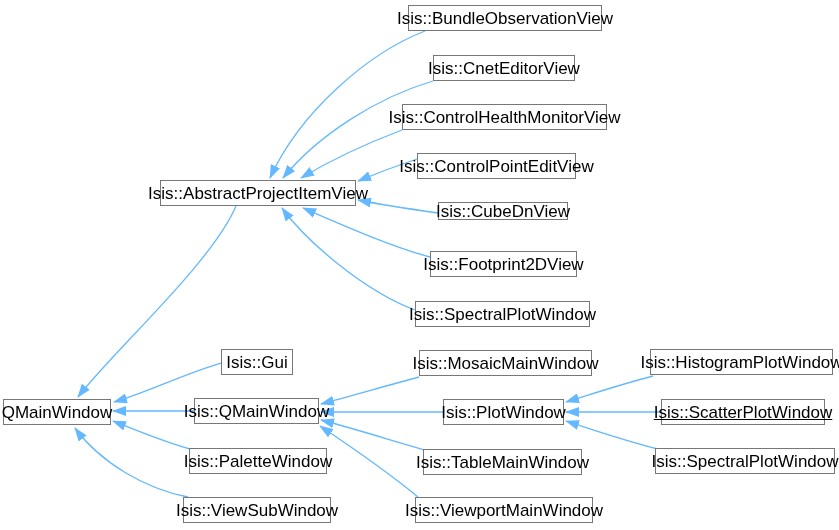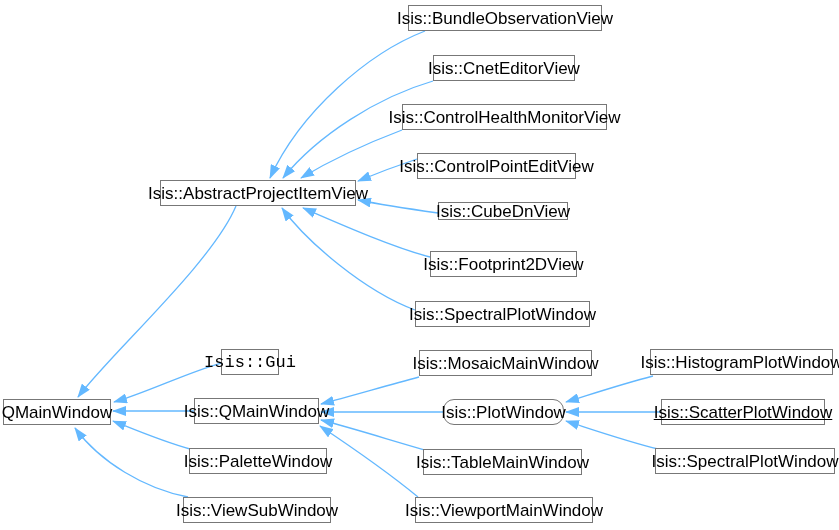--- a/index.html
+++ b/index.html
@@ -75,25 +75,25 @@
 
   <div class="node" style="left:408px; top:5px;   width:194px; height:26px;">Isis::BundleObservationView</div>
   <div class="node" style="left:433px; top:55px;  width:142px; height:26px;">Isis::CnetEditorView</div>
   <div class="node" style="left:402px; top:104px; width:205px; height:26px;">Isis::ControlHealthMonitorView</div>
   <div class="node" style="left:417px; top:153px; width:159px; height:26px;">Isis::ControlPointEditView</div>
   <div class="node" style="left:438px; top:202px; width:130px; height:18px;">Isis::CubeDnView</div>
   <div class="node" style="left:430px; top:251px; width:147px; height:26px;">Isis::Footprint2DView</div>
   <div class="node" style="left:415px; top:301px; width:175px; height:26px;">Isis::SpectralPlotWindow</div>
   <div class="node" style="left:160px; top:180px; width:196px; height:26px;">Isis::AbstractProjectItemView</div>
   <div class="node" style="left:3px;   top:399px; width:108px; height:26px;">QMainWindow</div>
-  <div class="node" style="left:221px; top:349px; width:58px;  height:26px;font-family:Liberation Mono, monospace;">Isis::Gui</div>
+  <div class="node" style="left:221px; top:349px; width:72px;  height:26px;">Isis::Gui</div>
   <div class="node" style="left:194px; top:398px; width:125px; height:26px;">Isis::QMainWindow</div>
   <div class="node" style="left:189px; top:448px; width:138px; height:26px;">Isis::PaletteWindow</div>
   <div class="node" style="left:183px; top:497px; width:148px; height:26px;">Isis::ViewSubWindow</div>
   <div class="node" style="left:419px; top:350px; width:173px; height:26px;">Isis::MosaicMainWindow</div>
-  <div class="node" style="left:443px; top:399px; width:121px; height:26px;border-radius:11px;">Isis::PlotWindow</div>
+  <div class="node" style="left:443px; top:399px; width:121px; height:26px;">Isis::PlotWindow</div>
   <div class="node" style="left:423px; top:449px; width:159px; height:26px;">Isis::TableMainWindow</div>
   <div class="node" style="left:415px; top:497px; width:178px; height:26px;">Isis::ViewportMainWindow</div>
   <div class="node" style="left:650px; top:349px; width:183px; height:26px;">Isis::HistogramPlotWindow</div>
   <div class="node" style="left:661px; top:399px; width:164px; height:26px;text-decoration:underline;">Isis::ScatterPlotWindow</div>
   <div class="node" style="left:655px; top:448px; width:180px; height:26px;">Isis::SpectralPlotWindow</div>
 
 </div>
 
 </body></html>

